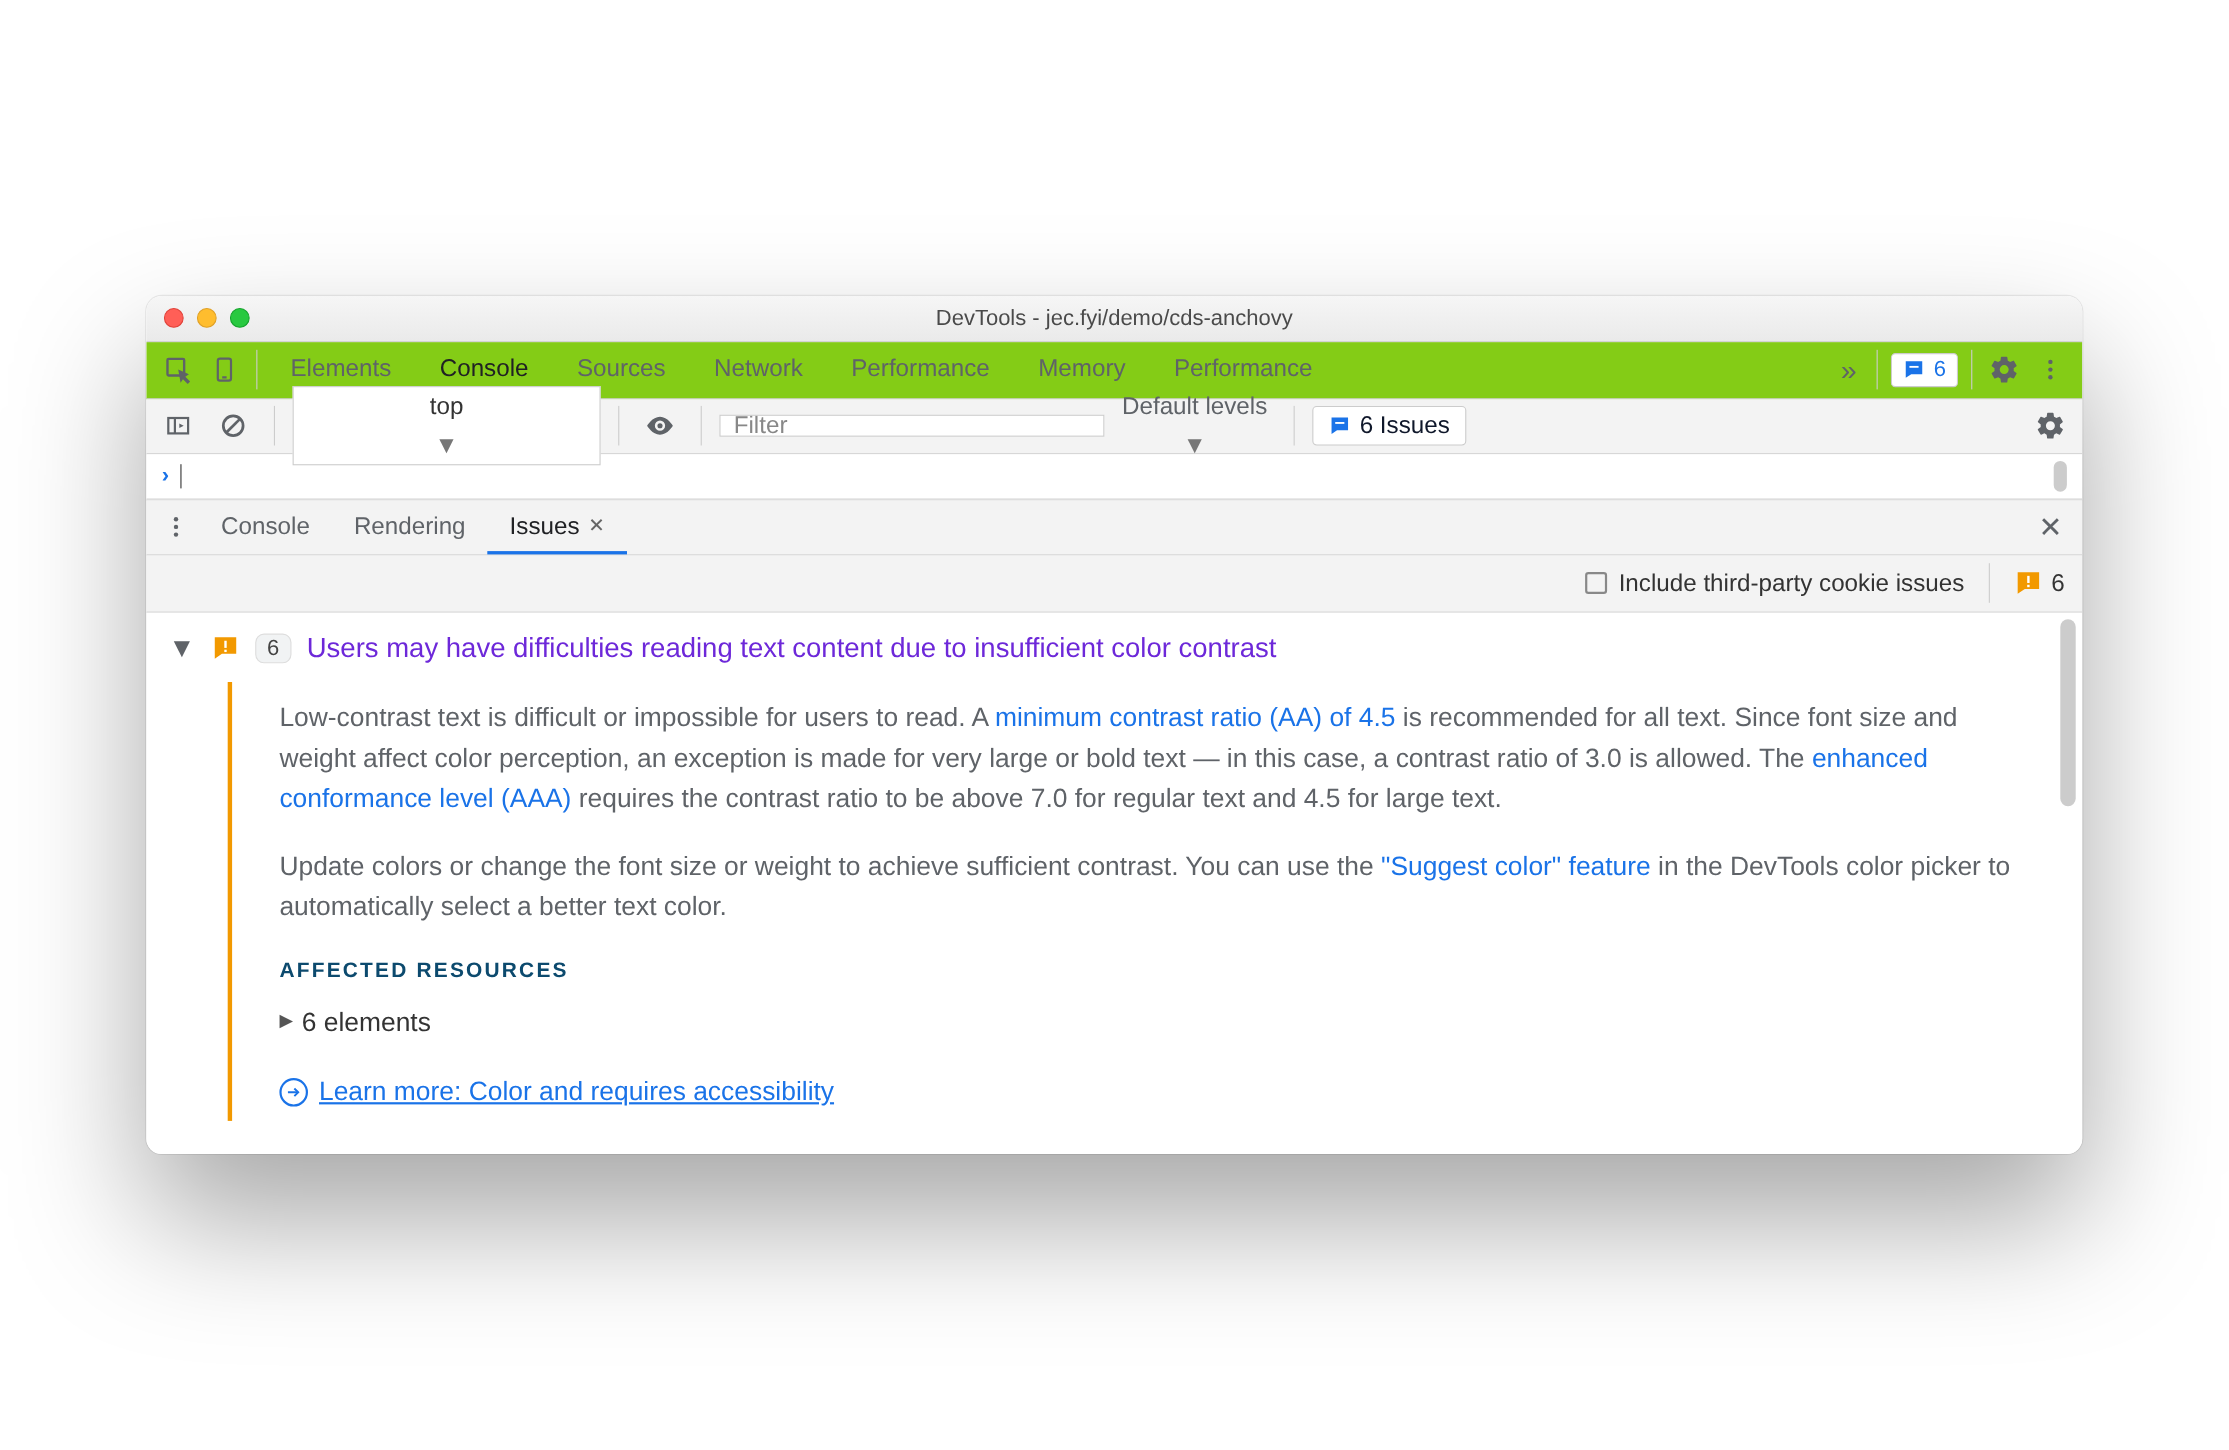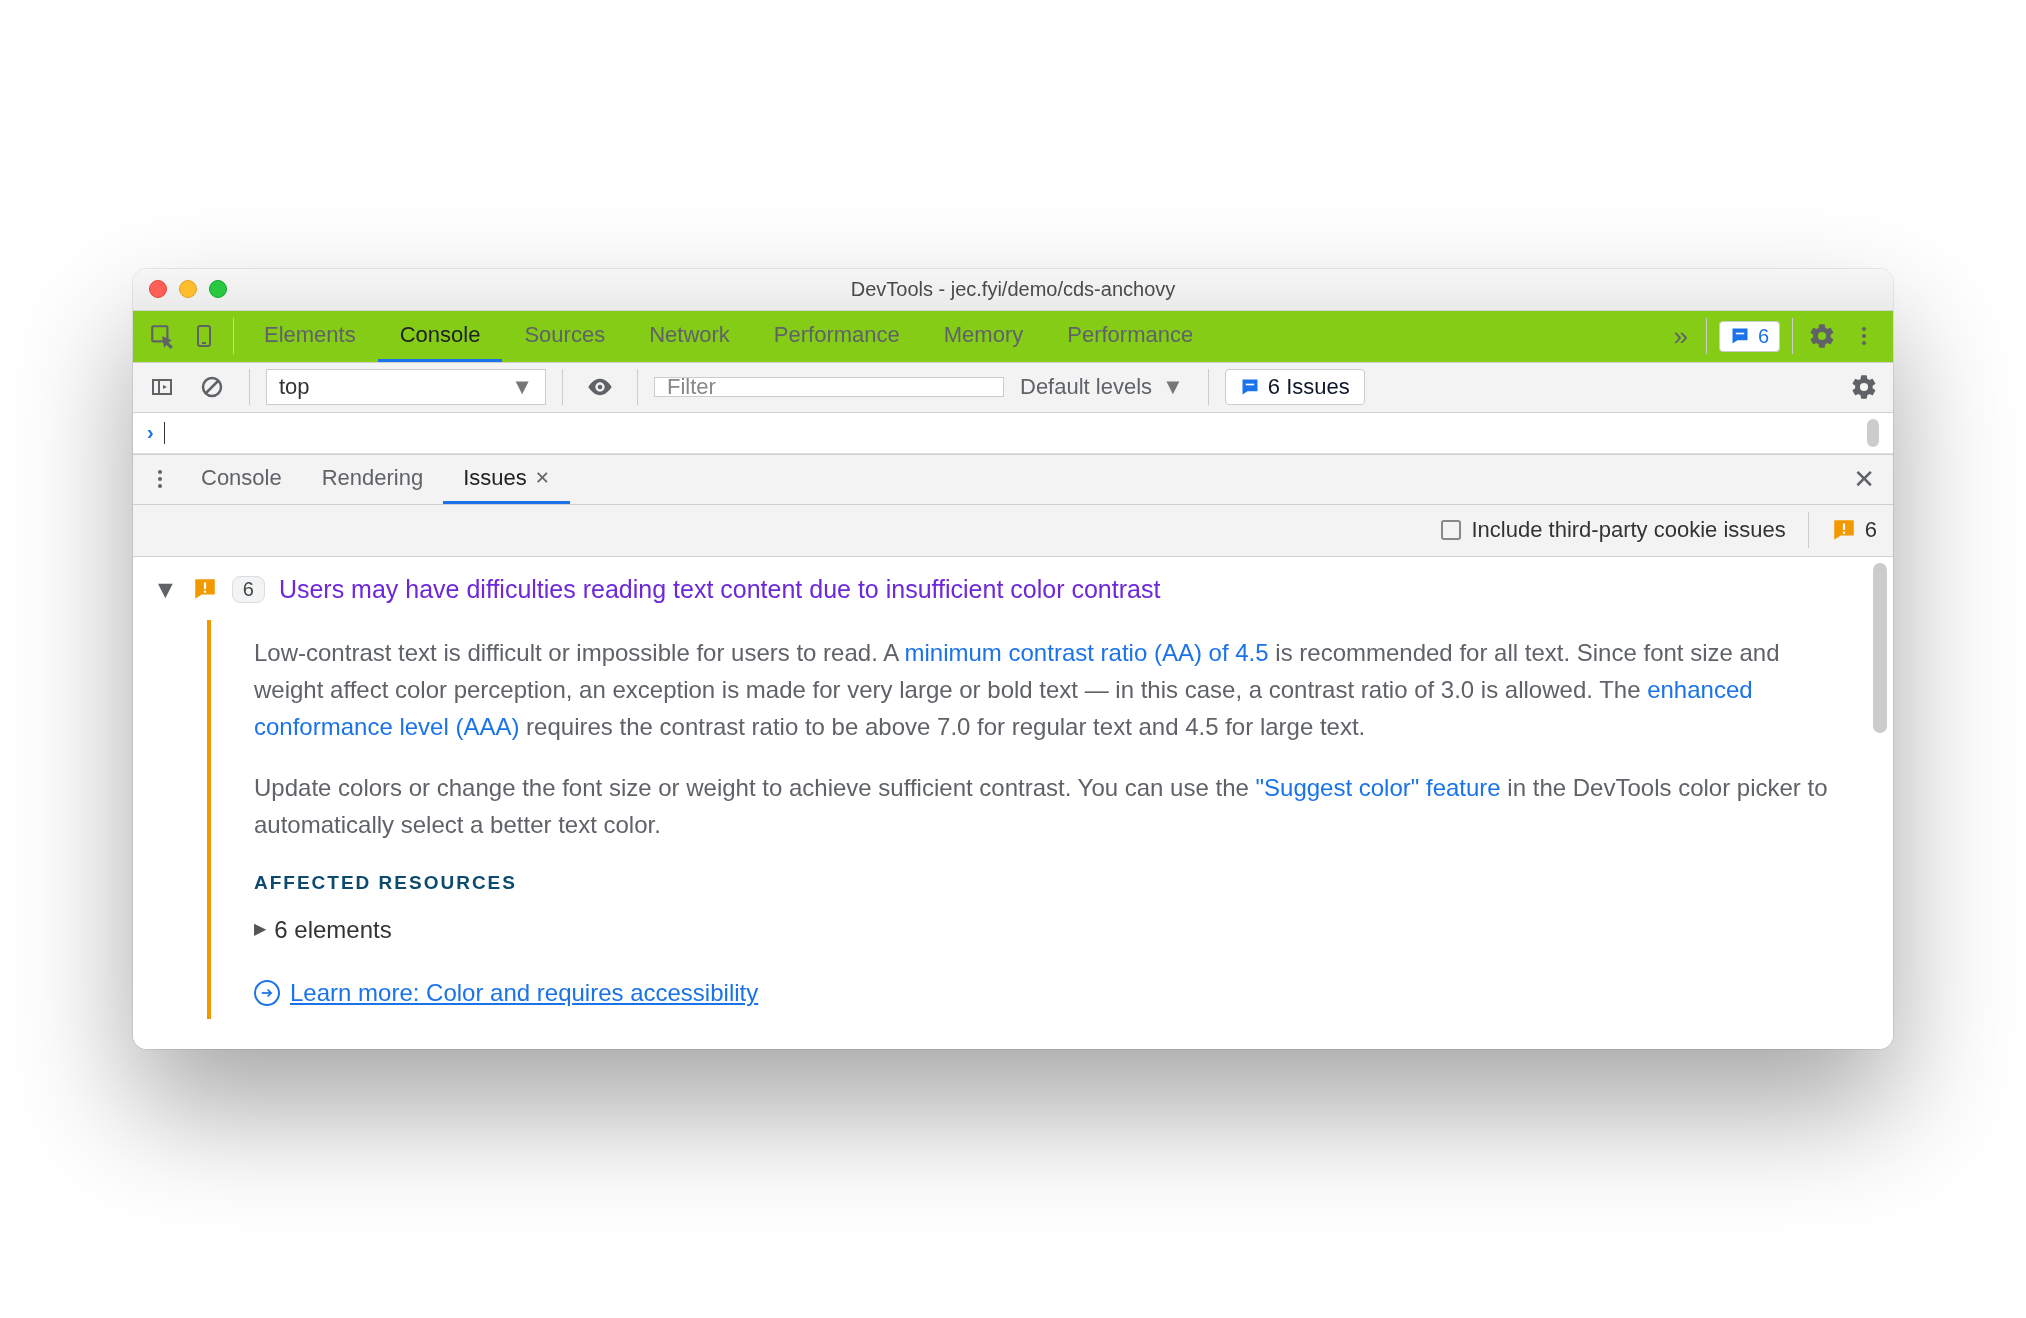--- a/index.html
+++ b/index.html
@@ -76,21 +76,21 @@
     border-bottom:1px solid #d0d0d0;
     background:#f3f3f3;
     padding:0 8px;
     gap:8px;
   }
   .select-box {
     display:flex; align-items:center; gap:10px;
     background:#fff; border:1px solid #ccc;
     padding:4px 12px; font-size:22px; color:#333;
     cursor:pointer;
-    min-width:280px; justify-content:space-between;
+    min-width:280px; justify-content:space-between;flex-direction:column;
   }
   .select-box.plain {
     background:transparent; border:none; color:#5f6368; min-width:auto; padding:4px 8px;
   }
   .filter-input {
     flex:0 0 350px; height:20px; border:1px solid #ccc; background:#fff;
     padding:0 12px; font-size:22px; color:#333;
   }
   .filter-input::placeholder { color:#888; }
   .issues-link {

